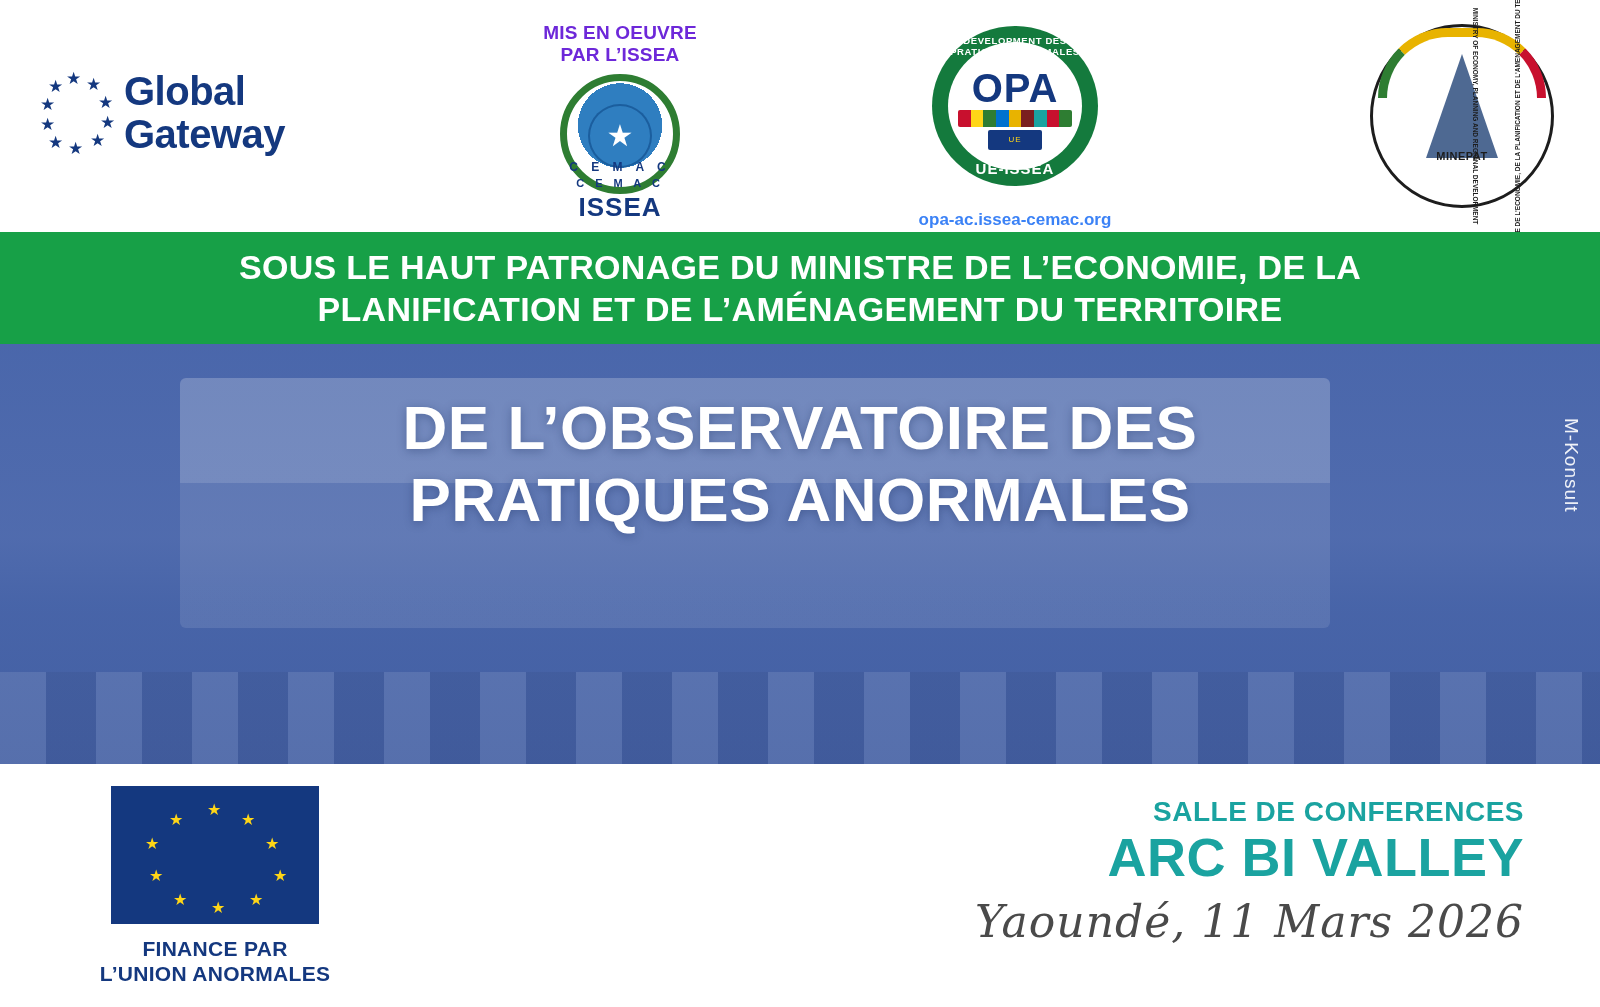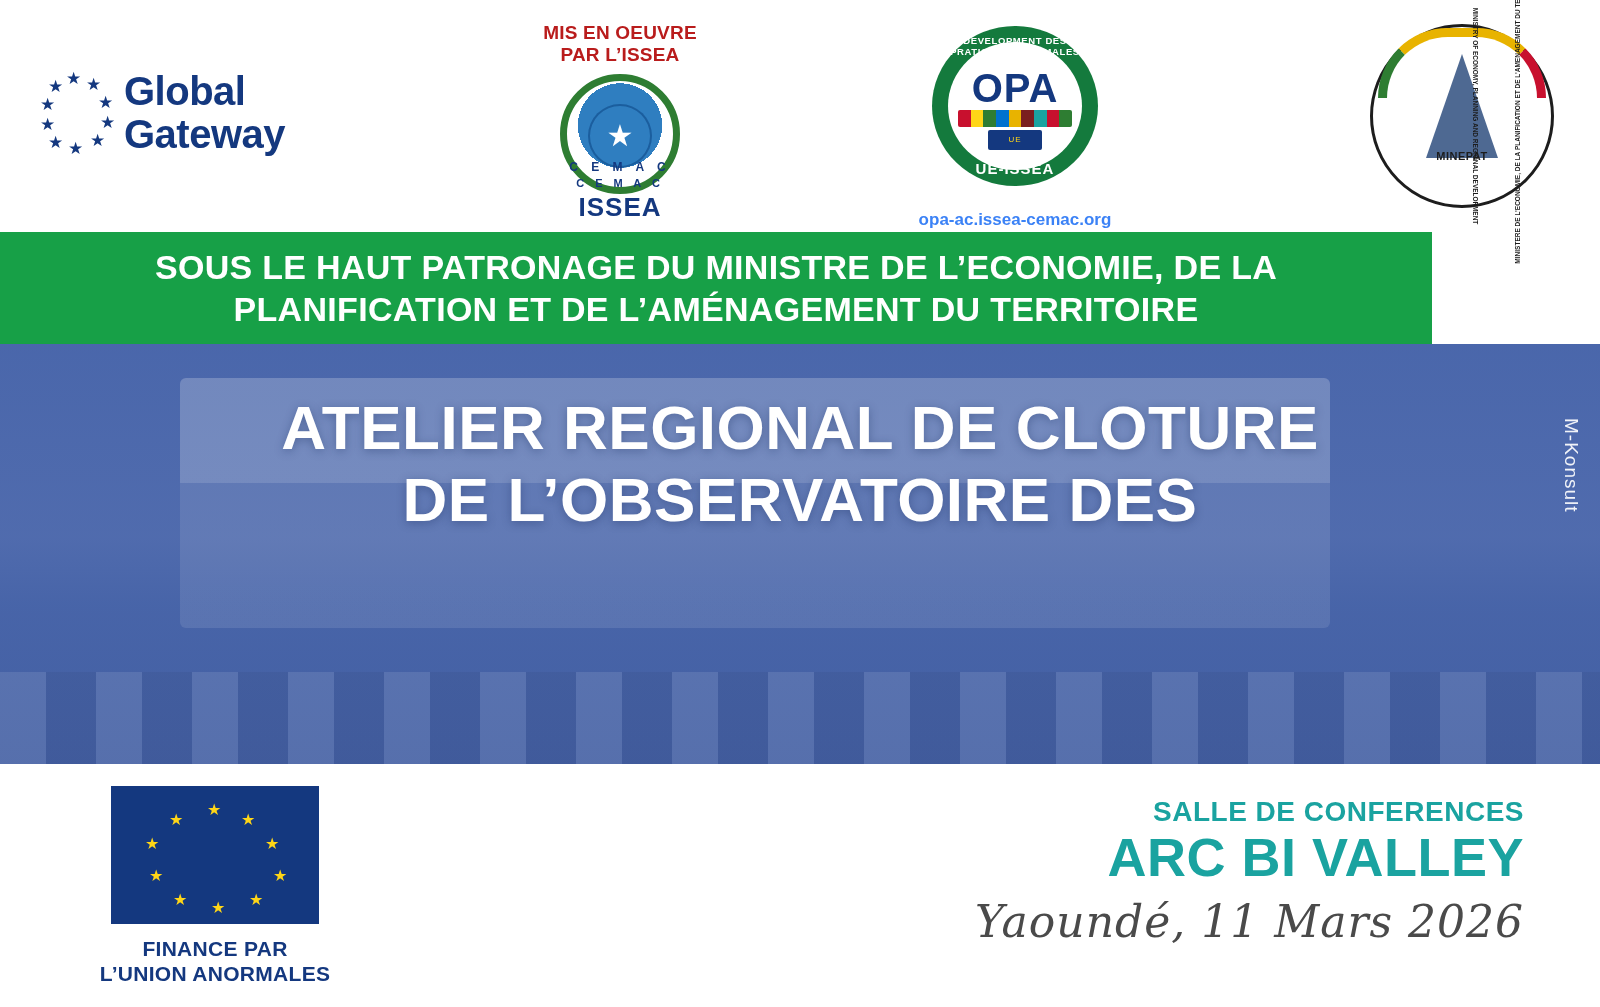--- a/index.html
+++ b/index.html
@@ -32,21 +32,21 @@
     position: absolute; color: #14387f; font-size: 17px; line-height: 1;
   }
   .gg-text {
     color: #14387f; font-weight: bold; font-size: 40px; line-height: 1.08;
     letter-spacing: -0.5px;
   }
 
   
   .issea { position: absolute; left: 520px; top: 22px; width: 200px; text-align: center; }
   .issea-top {
-    color: #b91c1c; font-weight: bold; font-size: 19px; line-height: 1.15;
+    color: #6d28d9; font-weight: bold; font-size: 19px; line-height: 1.15;
     letter-spacing: 0.2px;
   }
   .issea-emblem {
     margin: 4px auto 0; width: 128px; height: 128px; position: relative;
   }
   .issea-ring {
     position: absolute; inset: 4px; border-radius: 50%;
     border: 7px solid #2e7d32;
     background: radial-gradient(circle at 50% 42%, #2f7ec0 0 52%, #ffffff 52% 100%);
   }
@@ -137,21 +137,21 @@
   }
   .minepat-txt-l, .minepat-txt-r {
     position: absolute; top: 50%; font-size: 6.5px; font-weight: bold;
     color: #1d1d1d; white-space: nowrap;
   }
   .minepat-txt-l { left: 6px; transform: translateY(-50%) rotate(-90deg); transform-origin: center; }
   .minepat-txt-r { right: -24px; transform: translateY(-50%) rotate(90deg); transform-origin: center; }
 
   
   .patronage {
-    position: absolute; left: 0; top: 232px; width: 1432px; height: 112px;
+    position: absolute; left: 0; top: 232px; width: 1600px; height: 112px;
     background: #17a047;
     display: flex; align-items: center; justify-content: center;
     text-align: center;
   }
   .patronage-text {
     color: #ffffff; font-weight: bold; font-size: 34px; line-height: 1.25;
     letter-spacing: 0.3px; padding: 0 60px;
   }
 
   
@@ -301,22 +301,22 @@
   <div class="patronage">
     <div class="patronage-text">
       <div>SOUS LE HAUT PATRONAGE DU MINISTRE DE L’ECONOMIE, DE LA</div>
       <div>PLANIFICATION ET DE L’AMÉNAGEMENT DU TERRITOIRE</div>
     </div>
   </div>
 
   <div class="hero">
     <div class="hero-photo"></div>
     <div class="hero-title">
-      <span class="l1">ATELIER REGIONAL DE CLOTURE</span>
       <span class="l2">DE L’OBSERVATOIRE DES</span>
+      <span class="l3">PRATIQUES ANORMALES</span>
     </div>
   </div>
   <div class="credit">M-Konsult</div>
 
   <div class="footer">
     <div class="eu-block">
       <div class="eu-flag">
         <span style="left:96px; top:16px;">★</span>
         <span style="left:130px; top:26px;">★</span>
         <span style="left:154px; top:50px;">★</span>

